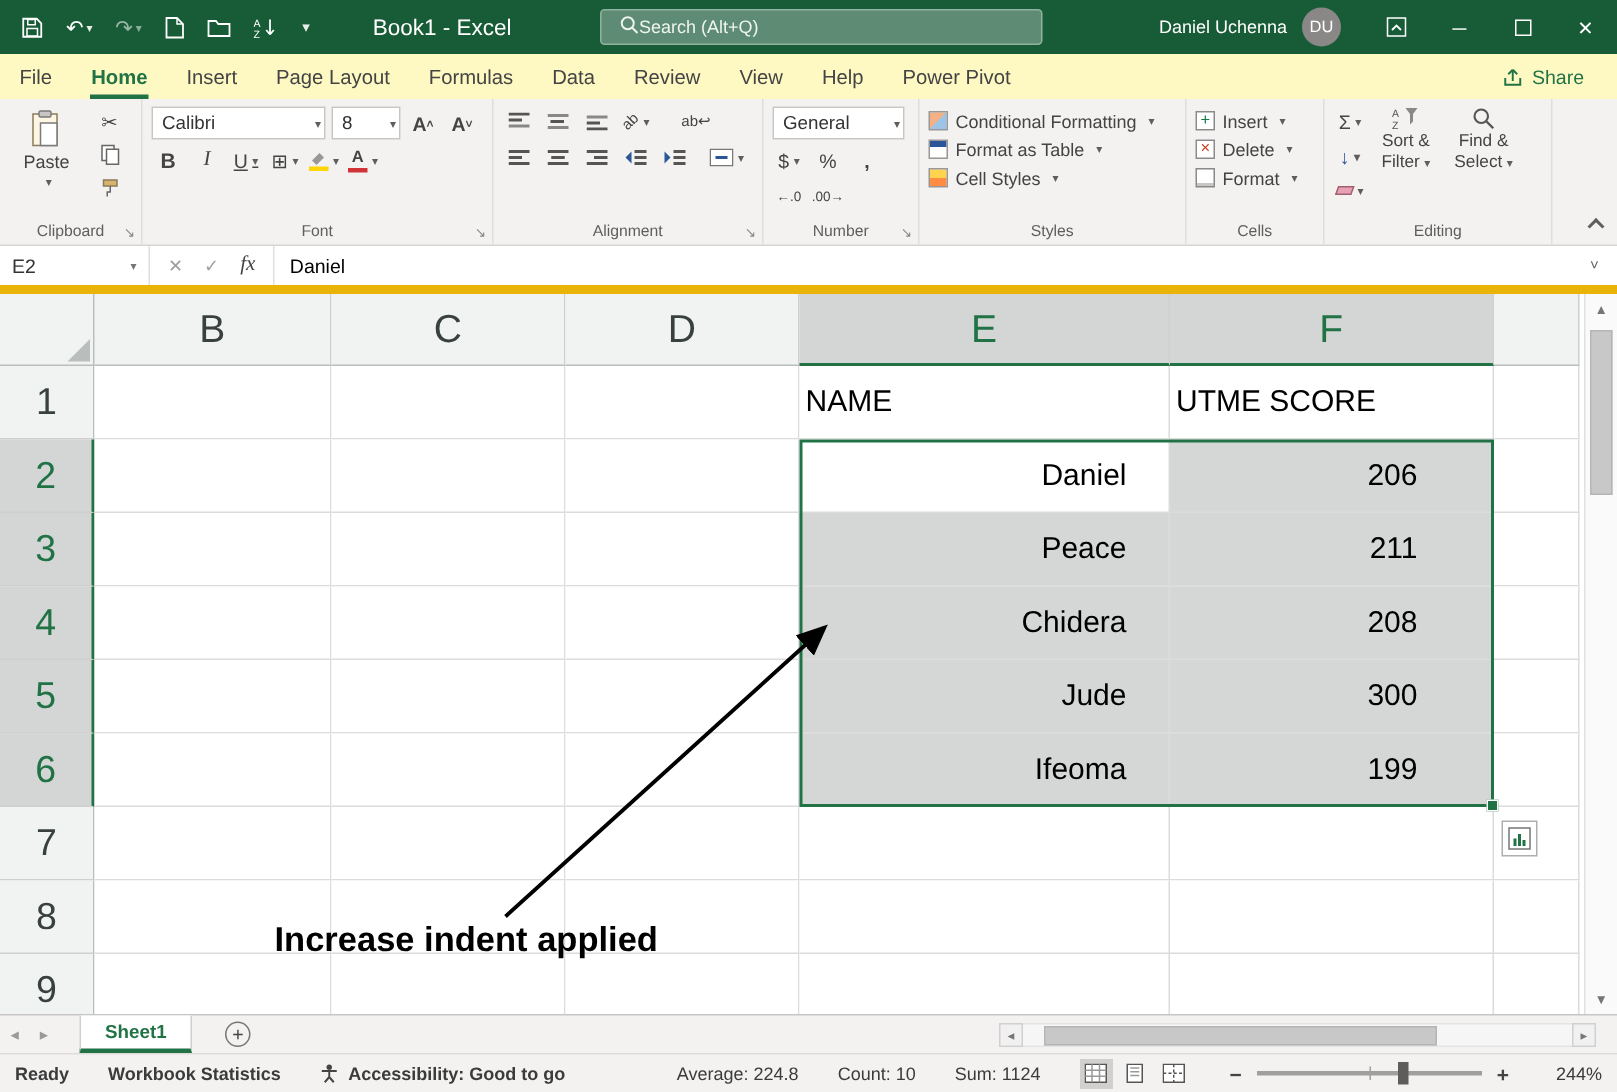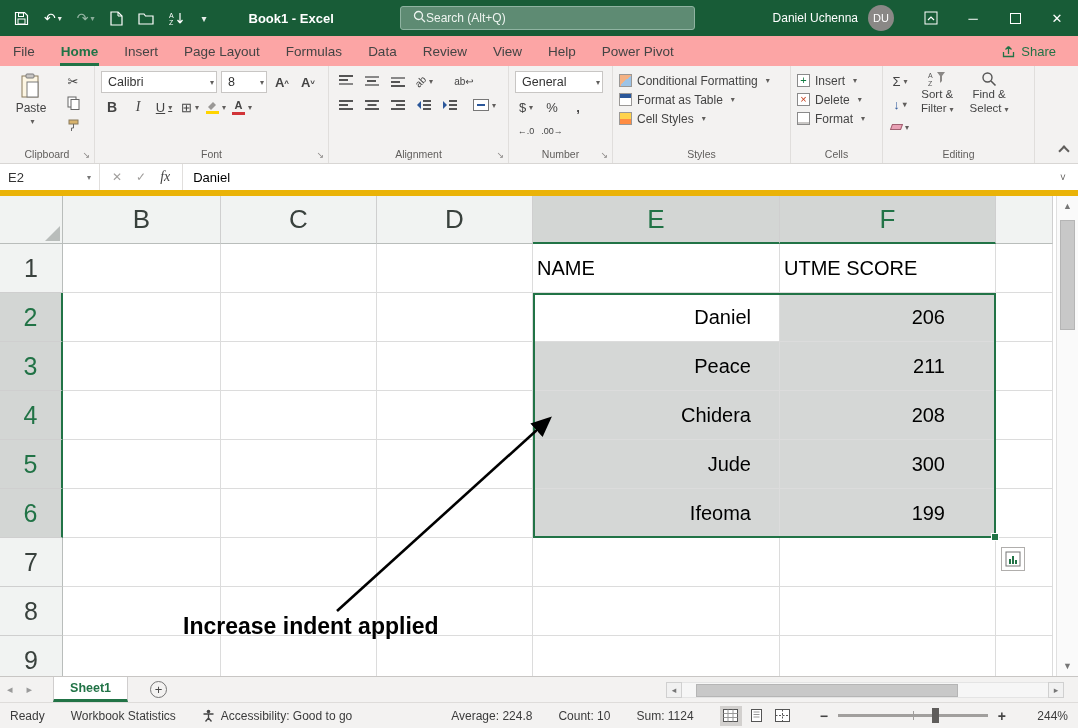--- a/index.html
+++ b/index.html
@@ -7,35 +7,35 @@
   #app { position:relative; width:1078px; height:728px; overflow:hidden;
          font-family:"Liberation Sans", sans-serif; background:#fff; }
 
   
   #titlebar { position:absolute; top:0; left:0; right:0; height:36px; background:#185c37;
               display:flex; align-items:center; color:#fff; }
   .qat { display:flex; align-items:center; gap:15px; padding-left:14px; font-size:14px; }
   .qat .ico { display:inline-flex; align-items:center; justify-content:center; color:#fff; }
   .qat .dim { opacity:.55; }
   .ddc { font-size:8px; margin-left:2px; opacity:.9; }
-  .tb-title { margin-left:42px; font-size:13px; white-space:nowrap;font-weight:bold; }
+  .tb-title { margin-left:42px; font-size:15px; white-space:nowrap; }
   .tb-search { position:absolute; left:400px; top:6px; width:295px; height:24px;
                background:#5e8b73; border:1px solid #8fb3a1; border-radius:3px;
                display:flex; align-items:center; padding-left:12px;
                color:#eef4f0; font-size:12px; }
   .tb-right { position:absolute; right:0; top:0; height:36px; display:flex; align-items:center; }
   .user-name { font-size:12px; margin-right:10px; }
   .avatar { width:26px; height:26px; border-radius:50%; background:#8a8886; color:#fff;
             font-size:11px; display:flex; align-items:center; justify-content:center; margin-right:16px; }
   .win-btn { width:42px; height:36px; display:flex; align-items:center; justify-content:center;
              font-size:13px; color:#fff; }
   .max-box { width:11px; height:11px; border:1px solid #fff; display:inline-block; }
 
   
-  #menubar { position:absolute; top:36px; left:0; right:0; height:30px; background:#fca5a5;
+  #menubar { position:absolute; top:36px; left:0; right:0; height:30px; background:#fef9c3;
              display:flex; align-items:center; }
   .mtab { padding:0 13px; font-size:13.5px; color:#444; height:100%;
           display:flex; align-items:center; position:relative; white-space:nowrap; }
   .mtab.active { color:#217346; font-weight:700; }
   .mtab.active::after { content:""; position:absolute; left:12px; right:12px; bottom:0;
                         height:3px; background:#217346; }
   .share-btn { margin-left:auto; margin-right:22px; display:flex; align-items:center; gap:6px;
                color:#217346; font-size:13px; }
 
   
@@ -154,21 +154,21 @@
             font-size:9px; display:flex; align-items:center; justify-content:center; }
   .hs-track { flex:1; height:16px; position:relative; background:#f6f6f6; border-top:1px solid #e4e4e4; border-bottom:1px solid #e4e4e4; }
   #hs-thumb { position:absolute; left:14px; top:1px; width:262px; height:13px;
               background:#c8c8c8; border:1px solid #b5b5b5; }
 
   
   #statusbar { position:absolute; top:702px; left:0; right:0; height:26px; background:#f3f2f1;
                border-top:1px solid #dedcda; display:flex; align-items:center;
                font-size:12px; color:#3b3b3b; }
   .sb-item { margin-right:26px; white-space:nowrap; }
-  .sb-left { display:flex; align-items:flex-start; padding-left:10px; }
+  .sb-left { display:flex; align-items:flex-start; padding-left:10px;font-weight:bold; }
   .sb-acc { display:flex; align-items:center; gap:6px; }
   .sb-right { margin-left:auto; display:flex; align-items:center; gap:26px; padding-right:10px; }
   .view-icons { display:flex; align-items:center; gap:4px; }
   .vicon { width:22px; height:20px; display:flex; align-items:center; justify-content:center; }
   .vicon.active { background:#d2d0ce; }
   .zoom { display:flex; align-items:center; gap:10px; }
   .zoom-sign { font-size:14px; color:#444; font-weight:700; }
   .zoom-track { width:150px; height:3px; background:#a19f9d; position:relative; }
   .zoom-track::before { content:""; position:absolute; left:50%; top:-3px; width:1px; height:9px; background:#a19f9d; }
   .zoom-handle { position:absolute; left:63%; top:-6px; width:7px; height:15px; background:#5f5d5b; }

